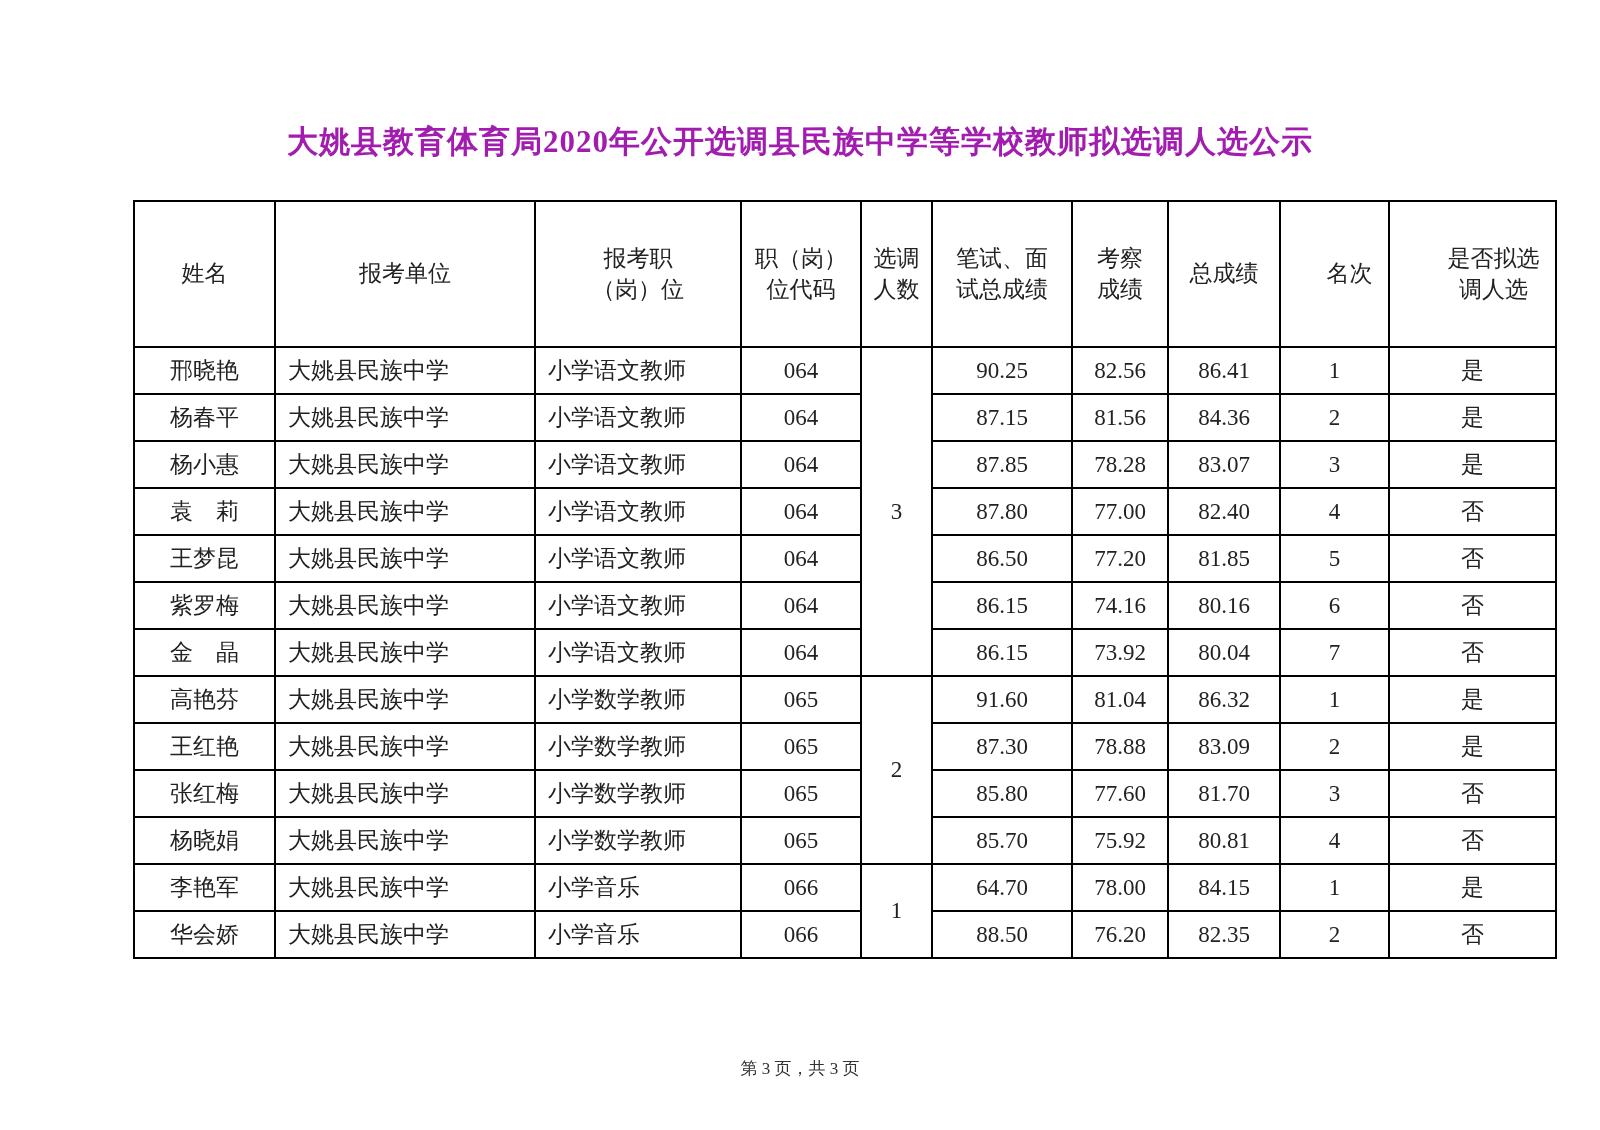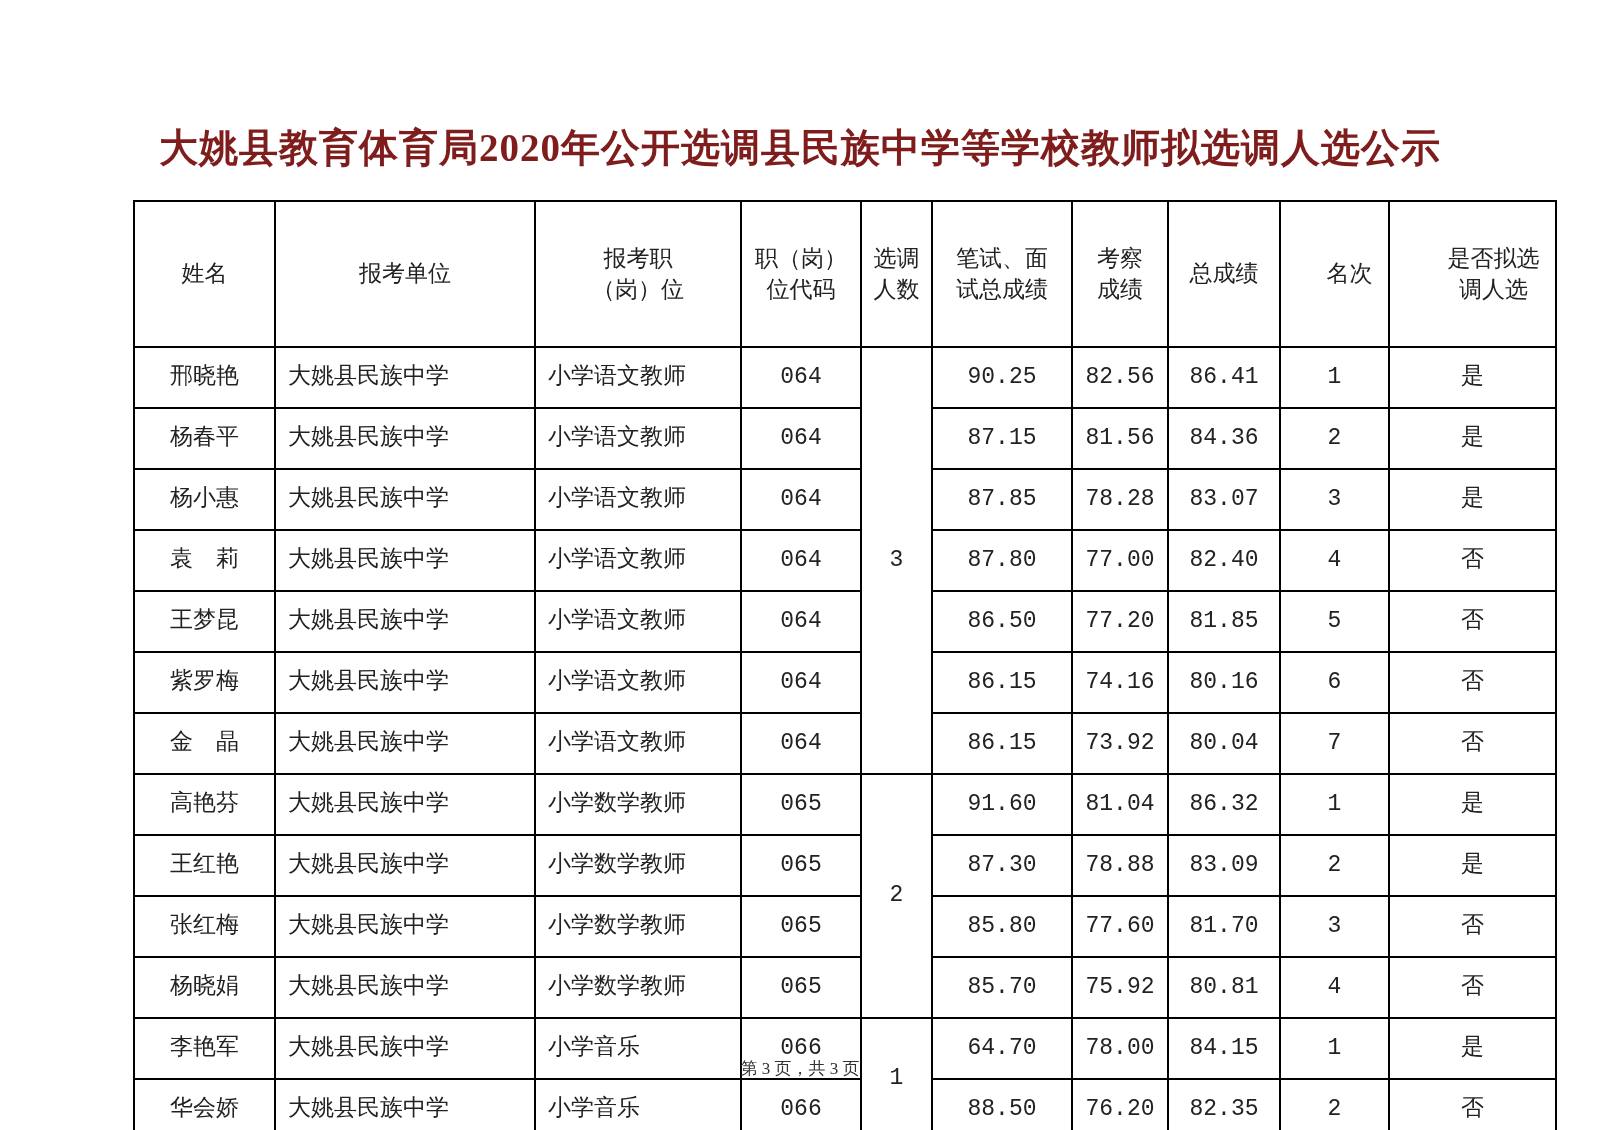--- a/index.html
+++ b/index.html
@@ -10,24 +10,24 @@
     position: relative;
     font-family: "Liberation Serif", "DejaVu Serif", serif;
     color: #1e1e1e;
   }
   .title {
     position: absolute;
     top: 121px;
     left: 0;
     width: 1600px;
     text-align: center;
-    font-size: 39px;
+    font-size: 31px;
     font-weight: bold;
     letter-spacing: 1px;
-    color: #7f1d1d;
+    color: #a21caf;
   }
   table.results {
     position: absolute;
     left: 133px;
     top: 200px;
     width: 1330px;
     border-collapse: collapse;
     table-layout: fixed;
   }
   .results th, .results td {
@@ -36,21 +36,21 @@
     text-align: center;
     vertical-align: middle;
     font-size: 23px;
     line-height: 1.35;
     padding: 0;
     white-space: pre-line;
     color: #222222;
     overflow: hidden;
   }
   .results thead tr { height: 146px; }
-  .results tbody tr { height: 61px; font-family: Liberation Mono, monospace; }
+  .results tbody tr { height: 47px; }
   .results td.al { text-align: left; padding-left: 12px; }
   .footer {
     position: absolute;
     top: 1057px;
     left: 0;
     width: 1600px;
     text-align: center;
     font-size: 17px;
     color: #333333;
   }

